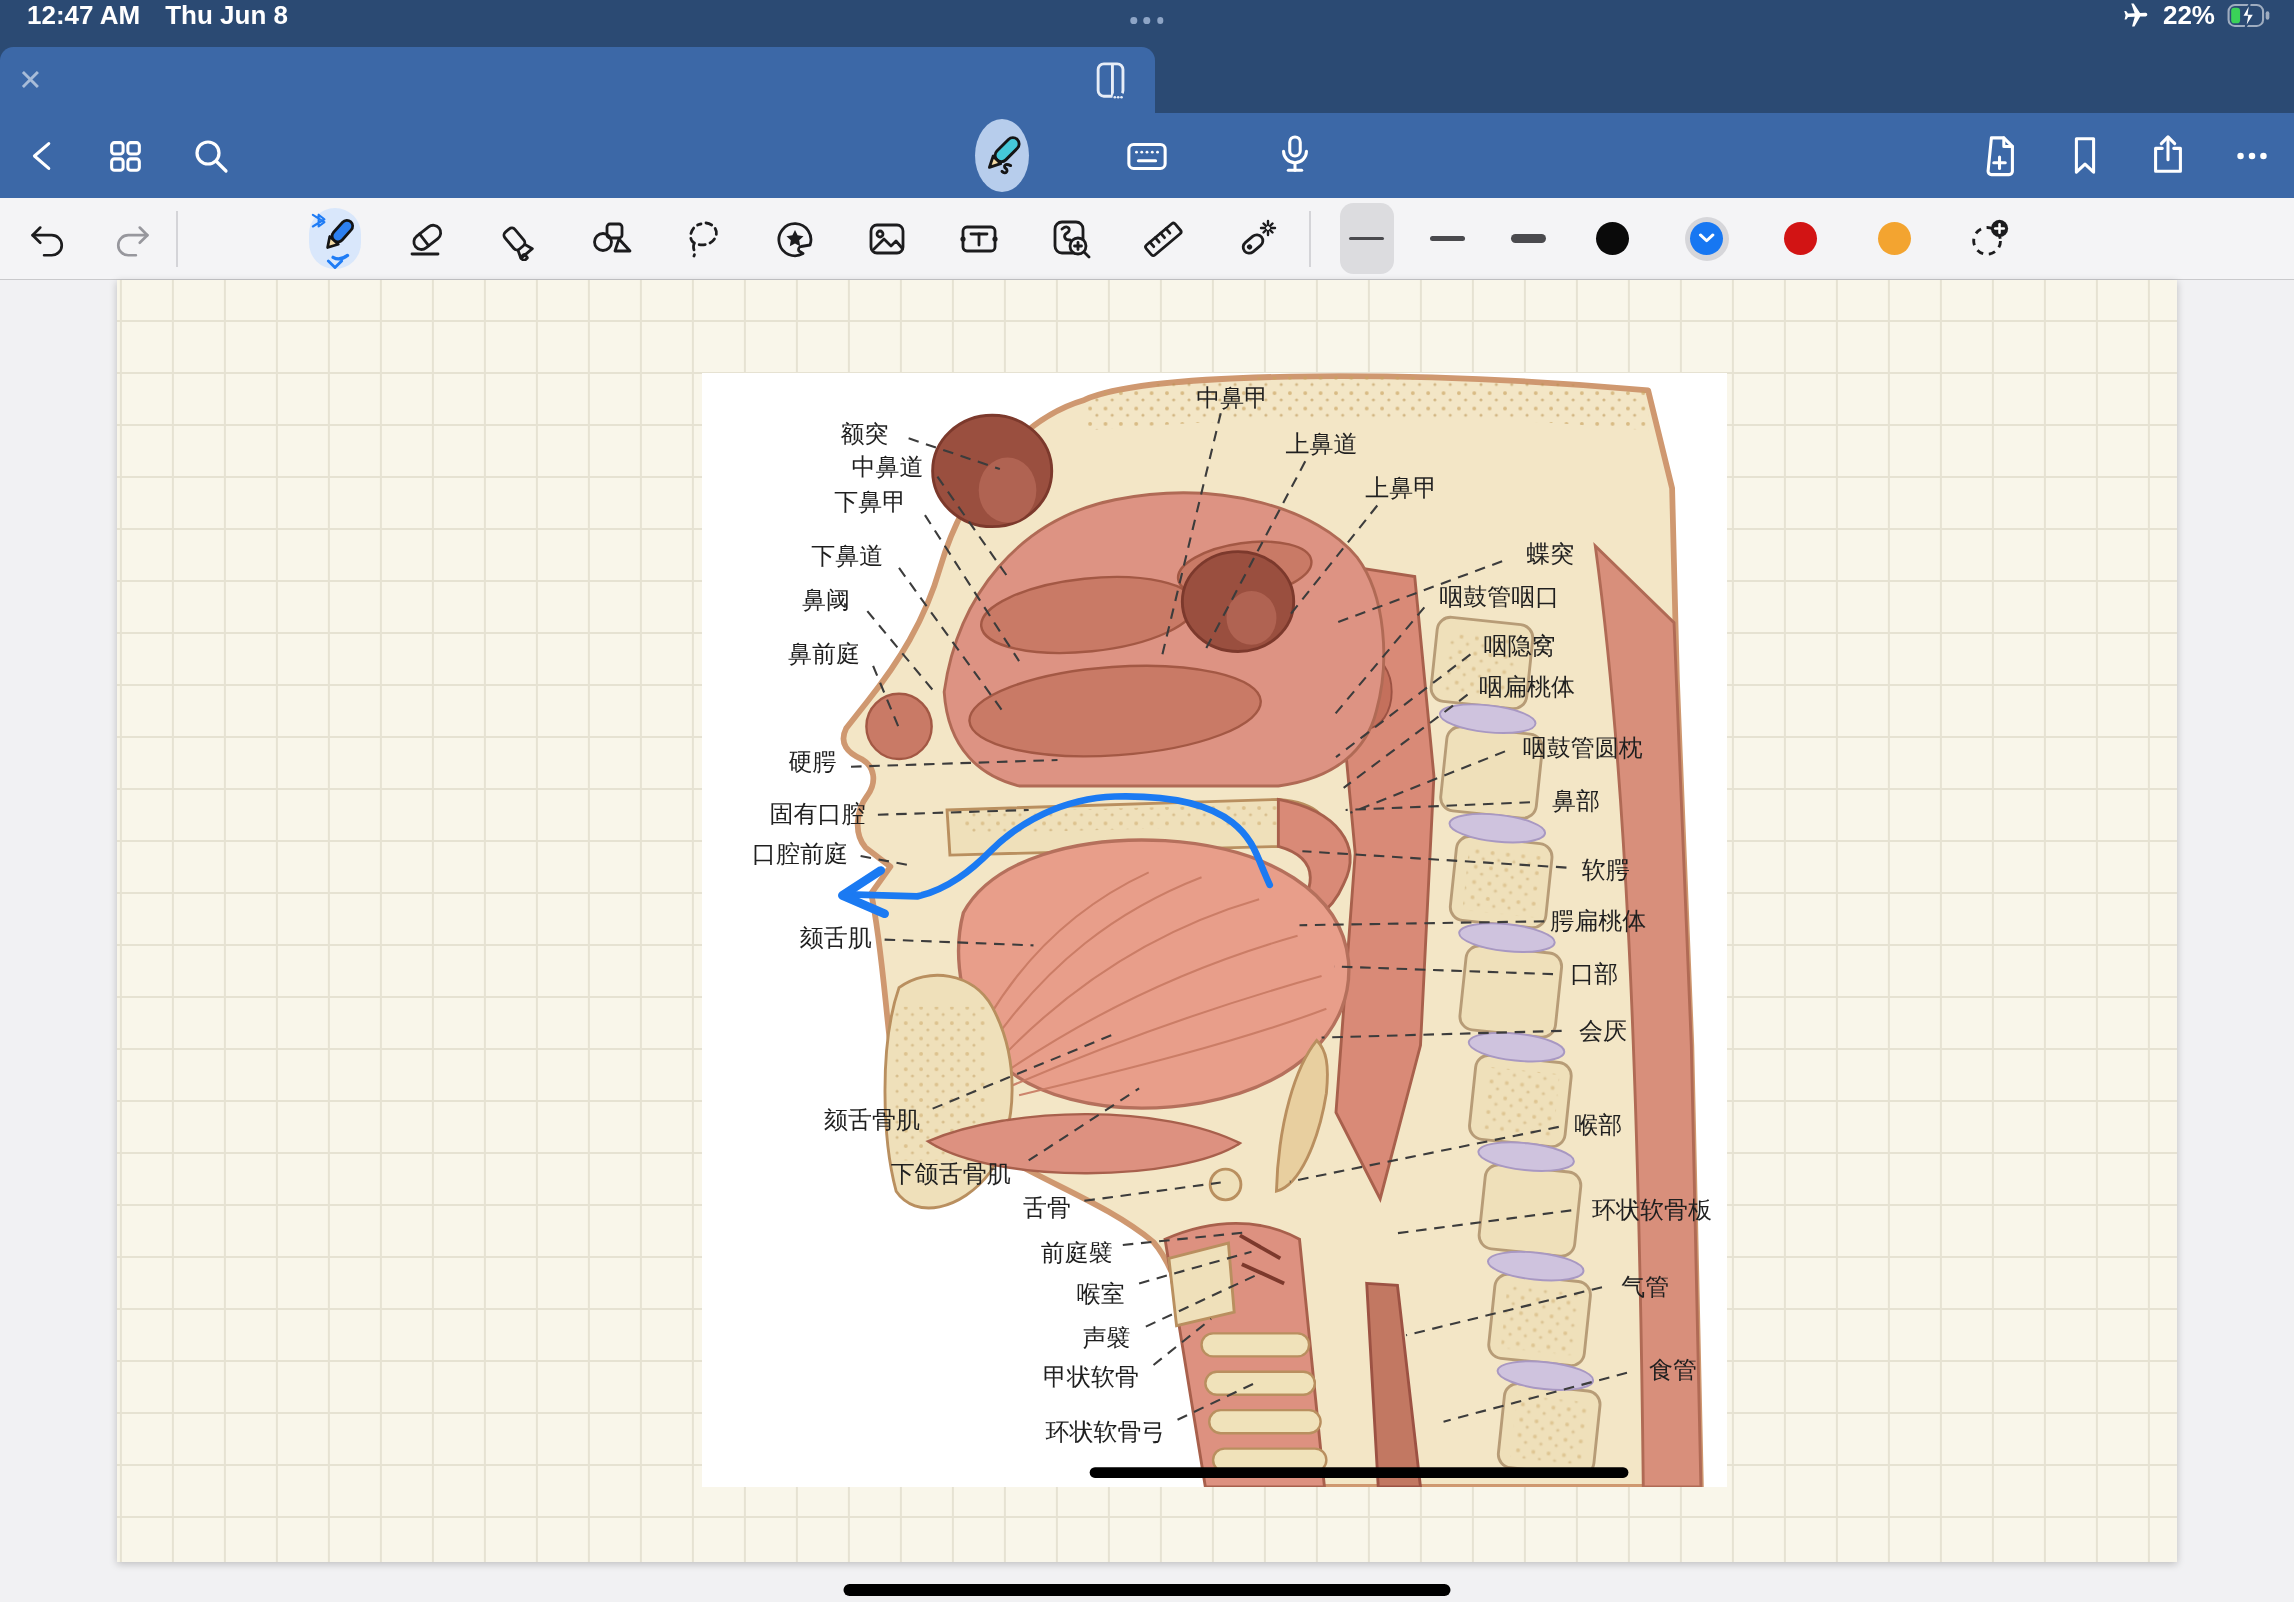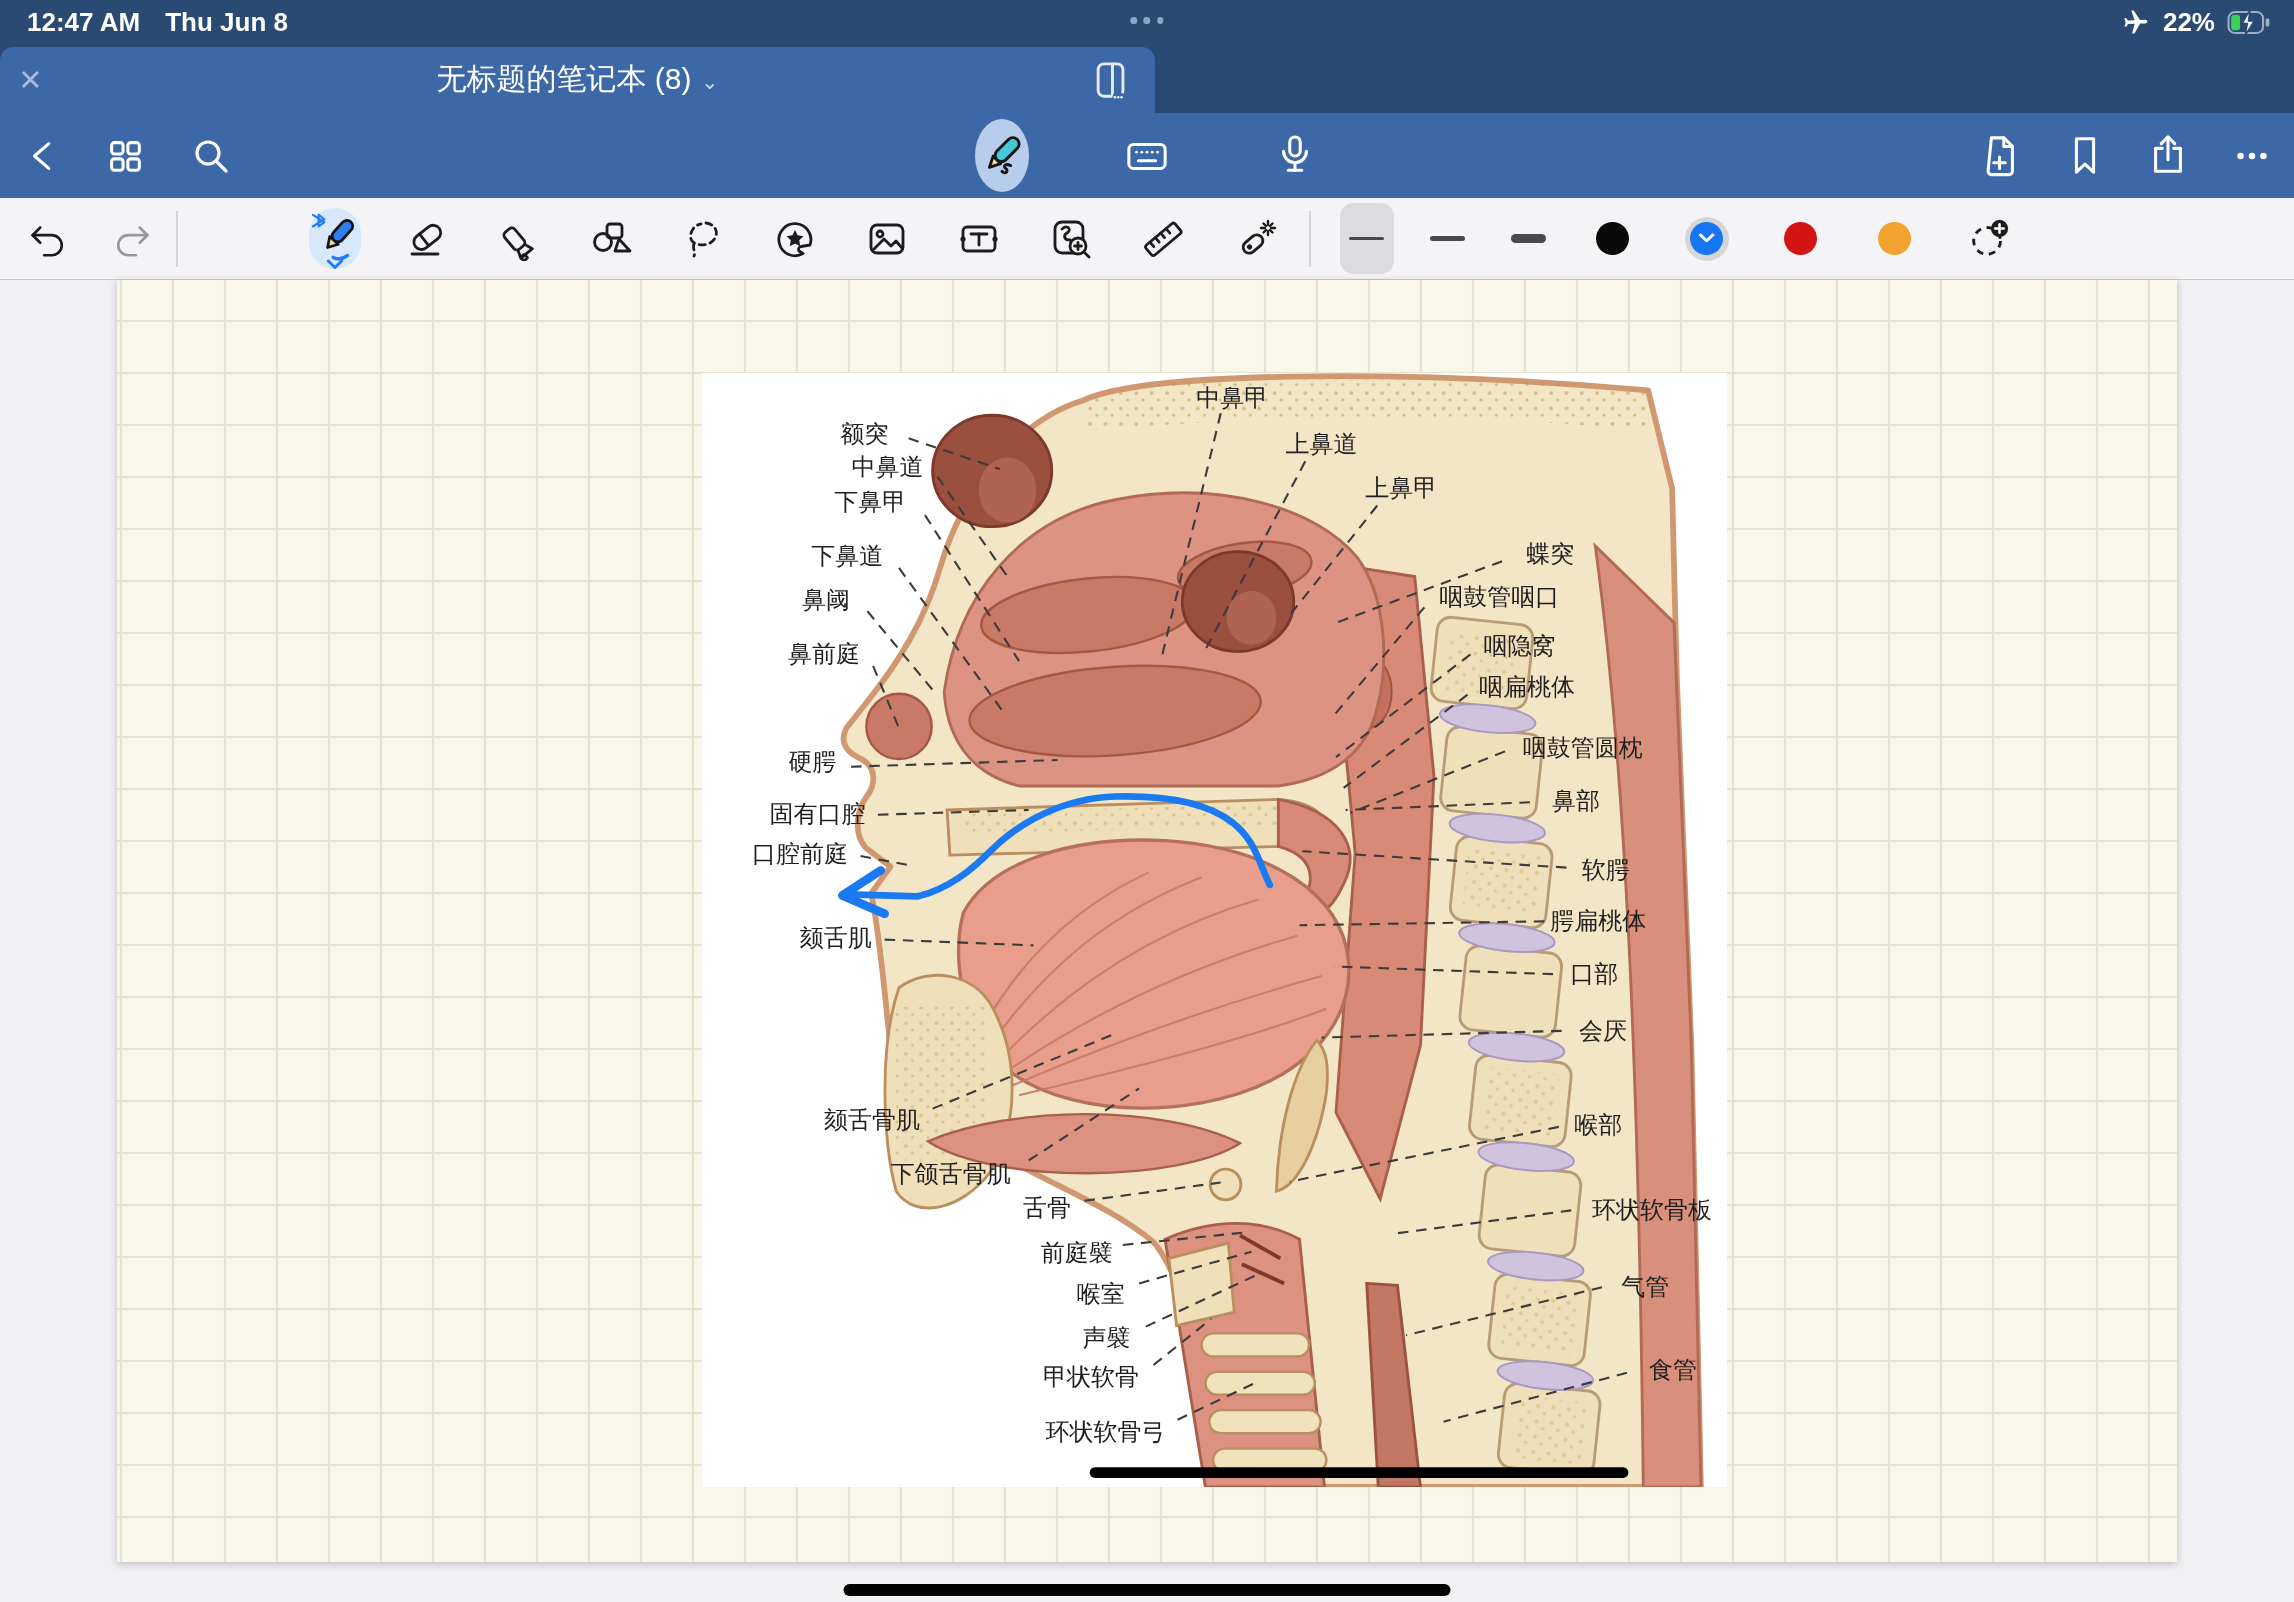--- a/index.html
+++ b/index.html
@@ -4,21 +4,21 @@
 <style>
   html,body{margin:0;padding:0;}
   body{
     width:2294px;height:1602px;overflow:hidden;position:relative;
     font-family:"Liberation Sans","DejaVu Sans",sans-serif;
     background:#f1f1f3;-webkit-font-smoothing:antialiased;
   }
   svg{display:block}
   
   .statusbar{position:absolute;top:0;left:0;width:100%;height:44px;background:#2b4a73;
-    display:flex;align-items:center;color:#fff;font-size:26px;font-weight:600;}
+    display:flex;align-items:flex-start;color:#fff;font-size:26px;font-weight:600;}
   .sb-left{display:flex;gap:25px;margin-left:27px;align-items:center;}
   .sb-right{margin-left:auto;margin-right:21px;display:flex;align-items:center;gap:12px;}
   .mtdots{position:absolute;left:50%;top:17.3px;transform:translateX(-50%);display:flex;gap:6.7px;}
   .mtdots i{width:6.7px;height:6.7px;border-radius:50%;background:#8ea5c6;display:block;}
   
   .tabbar{position:absolute;top:44px;left:0;width:100%;height:69px;background:#2b4a73;}
   .tab{position:absolute;left:0;top:2.9px;width:1155px;height:66px;background:#3c68a7;
     border-radius:13.4px 13.4px 0 0;display:flex;align-items:center;color:#fff;}
   .tab-close{width:61px;text-align:center;color:#a8bcd8;font-size:29px;cursor:default;}
   .tab-title{position:absolute;left:0;right:0;text-align:center;font-size:30px;color:#fff;pointer-events:none;}
@@ -90,23 +90,20 @@
         <rect x="37" y="9" width="3.5" height="8" rx="1.8" fill="rgba(255,255,255,.55)"></rect>
         <path d="M22,1 L14.5,14 h5 L17.5,25 L26,11.5 h-5.5 Z" fill="#fff" stroke="#2b4a73" stroke-width="1.4"></path>
       </svg>
     </span>
   </div>
 </div>
 
 <div class="tabbar">
   <div class="tab">
     <span class="tab-close">✕</span>
-    <div class="tab-title">
-      <span>无标题的笔记本 (8)</span><span class="chev">⌄</span>
-    </div>
     <span class="tab-split">
       <svg width="37" height="42" viewBox="0 0 38 44">
         <rect x="5" y="4" width="26" height="34" rx="6" fill="none" stroke="#e7edf7" stroke-width="3"></rect>
         <line x1="20" y1="4" x2="20" y2="38" stroke="#e7edf7" stroke-width="3"></line>
         <circle cx="26" cy="39" r="6" fill="#3c68a7"></circle>
         <circle cx="22.5" cy="39" r="1.4" fill="#e7edf7"></circle>
           <circle cx="26" cy="39" r="1.4" fill="#e7edf7"></circle>
           <circle cx="29.5" cy="39" r="1.4" fill="#e7edf7"></circle>
       </svg>
     </span>

